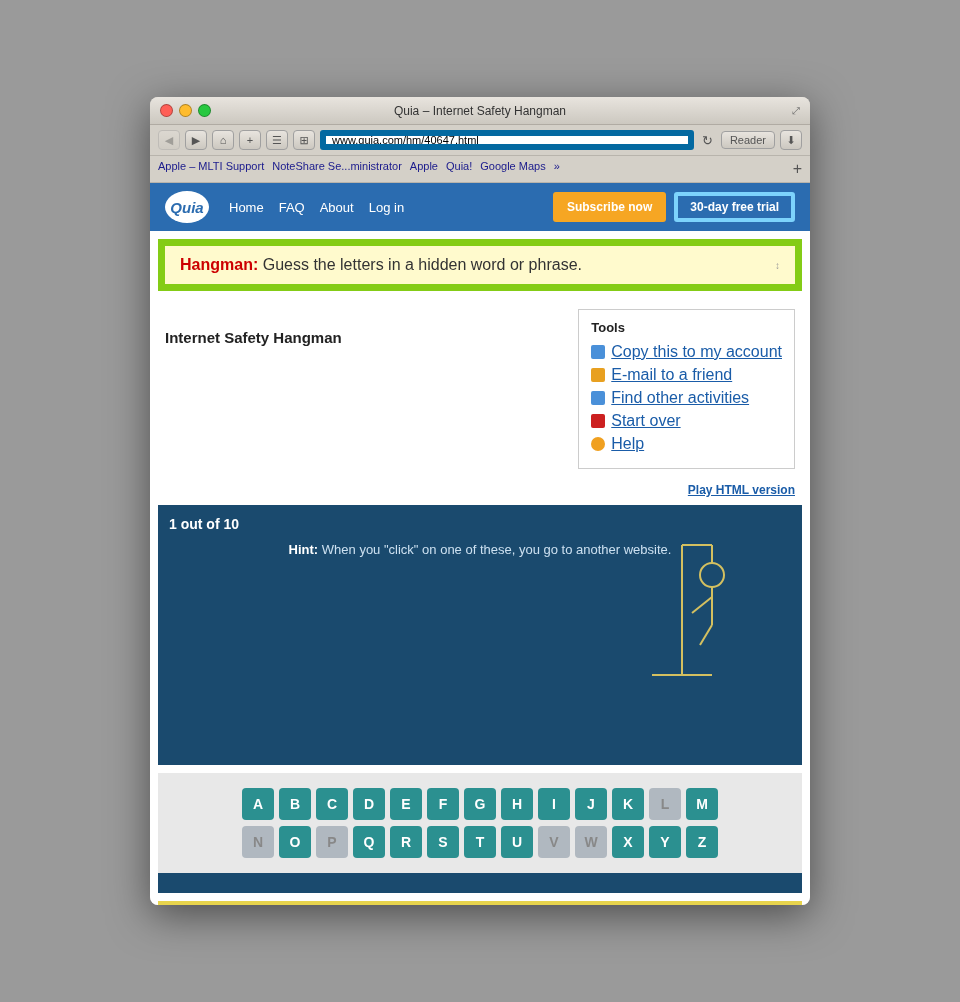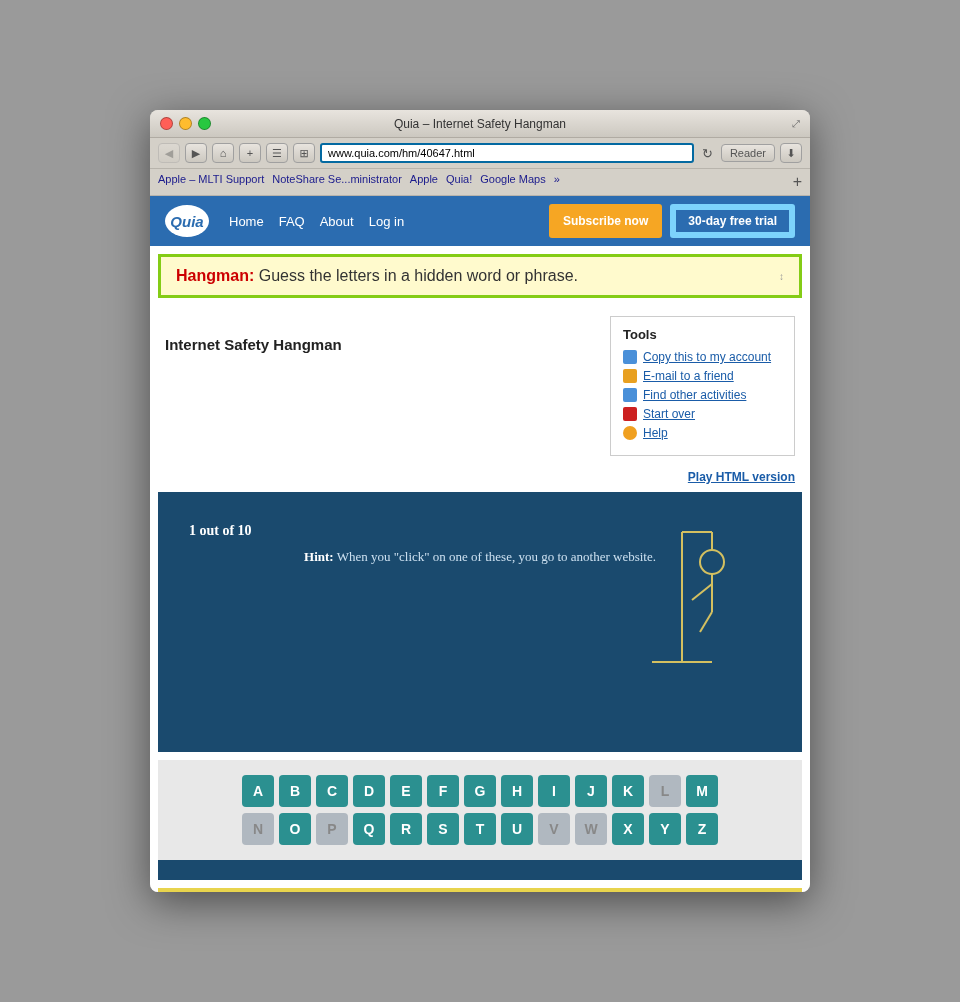--- a/index.html
+++ b/index.html
@@ -70,21 +70,21 @@
       width: 22px; height: 20px;
       display: flex; align-items: center; justify-content: center;
       font-size: 11px;
       cursor: pointer;
       color: #555;
     }
     .nav-btn.disabled { opacity: 0.4; }
     .address-input {
       flex: 1;
       height: 20px;
-      border: 2px solid #0369a1;
+      border: 6px solid #0369a1;
       border-radius: 3px;
       padding: 0 6px;
       font-size: 11px;
       background: white;
     }
     .reader-btn {
       background: linear-gradient(180deg, #e8e4de 0%, #ccc8c0 100%);
       border: 1px solid #a0a0a0;
       border-radius: 4px;
       padding: 2px 8px;
@@ -164,31 +164,31 @@
       padding: 5px 14px;
       font-size: 12px;
       font-weight: bold;
       border-radius: 3px;
       cursor: pointer;
       margin-left: 24px;
     }
     .btn-trial {
       background: #2b6cb0;
       color: white;
-      border: 6px solid #7dd3fc;
+      border: 4px solid #7dd3fc;
       padding: 4px 12px;
       font-size: 12px;
       font-weight: bold;
       border-radius: 3px;
       cursor: pointer;
     }
     
     .banner {
       background: #fffacd;
-      border: 3px solid #84cc16;
+      border: 7px solid #84cc16;
       margin: 8px;
       padding: 10px 15px;
       display: flex;
       align-items: center;
       justify-content: space-between;
     }
     .banner-text {
       font-size: 16px;
       color: #333;
     }
@@ -227,21 +227,21 @@
       color: #222;
     }
     .tool-item {
       display: flex;
       align-items: center;
       gap: 6px;
       margin-bottom: 5px;
       cursor: pointer;
       color: #1a5ca8;
       text-decoration: underline;
-      font-size: 12px;
+      font-size: 16px;
     }
     .tool-icon {
       width: 14px; height: 14px;
       border-radius: 2px;
       display: inline-block;
       flex-shrink: 0;
     }
     .icon-copy { background: #4a90d9; }
     .icon-email { background: #e8a020; }
     .icon-find { background: #4a90d9; }
@@ -254,25 +254,24 @@
       font-size: 12px;
       color: #1a5ca8;
       text-decoration: underline;
       cursor: pointer;
       font-weight: bold;
     }
     
     .game-area {
       background: #1a4a6e;
       margin: 0 8px 8px;
-      padding: 31px;
+      padding: 11px;
       color: white;
       position: relative;
       min-height: 260px;
-      font-family: Liberation Serif, serif;
     }
     .game-counter {
       font-size: 14px;
       font-weight: bold;
       color: white;
       margin-bottom: 10px;
     }
     
     .hangman-svg-container {
       position: absolute;

